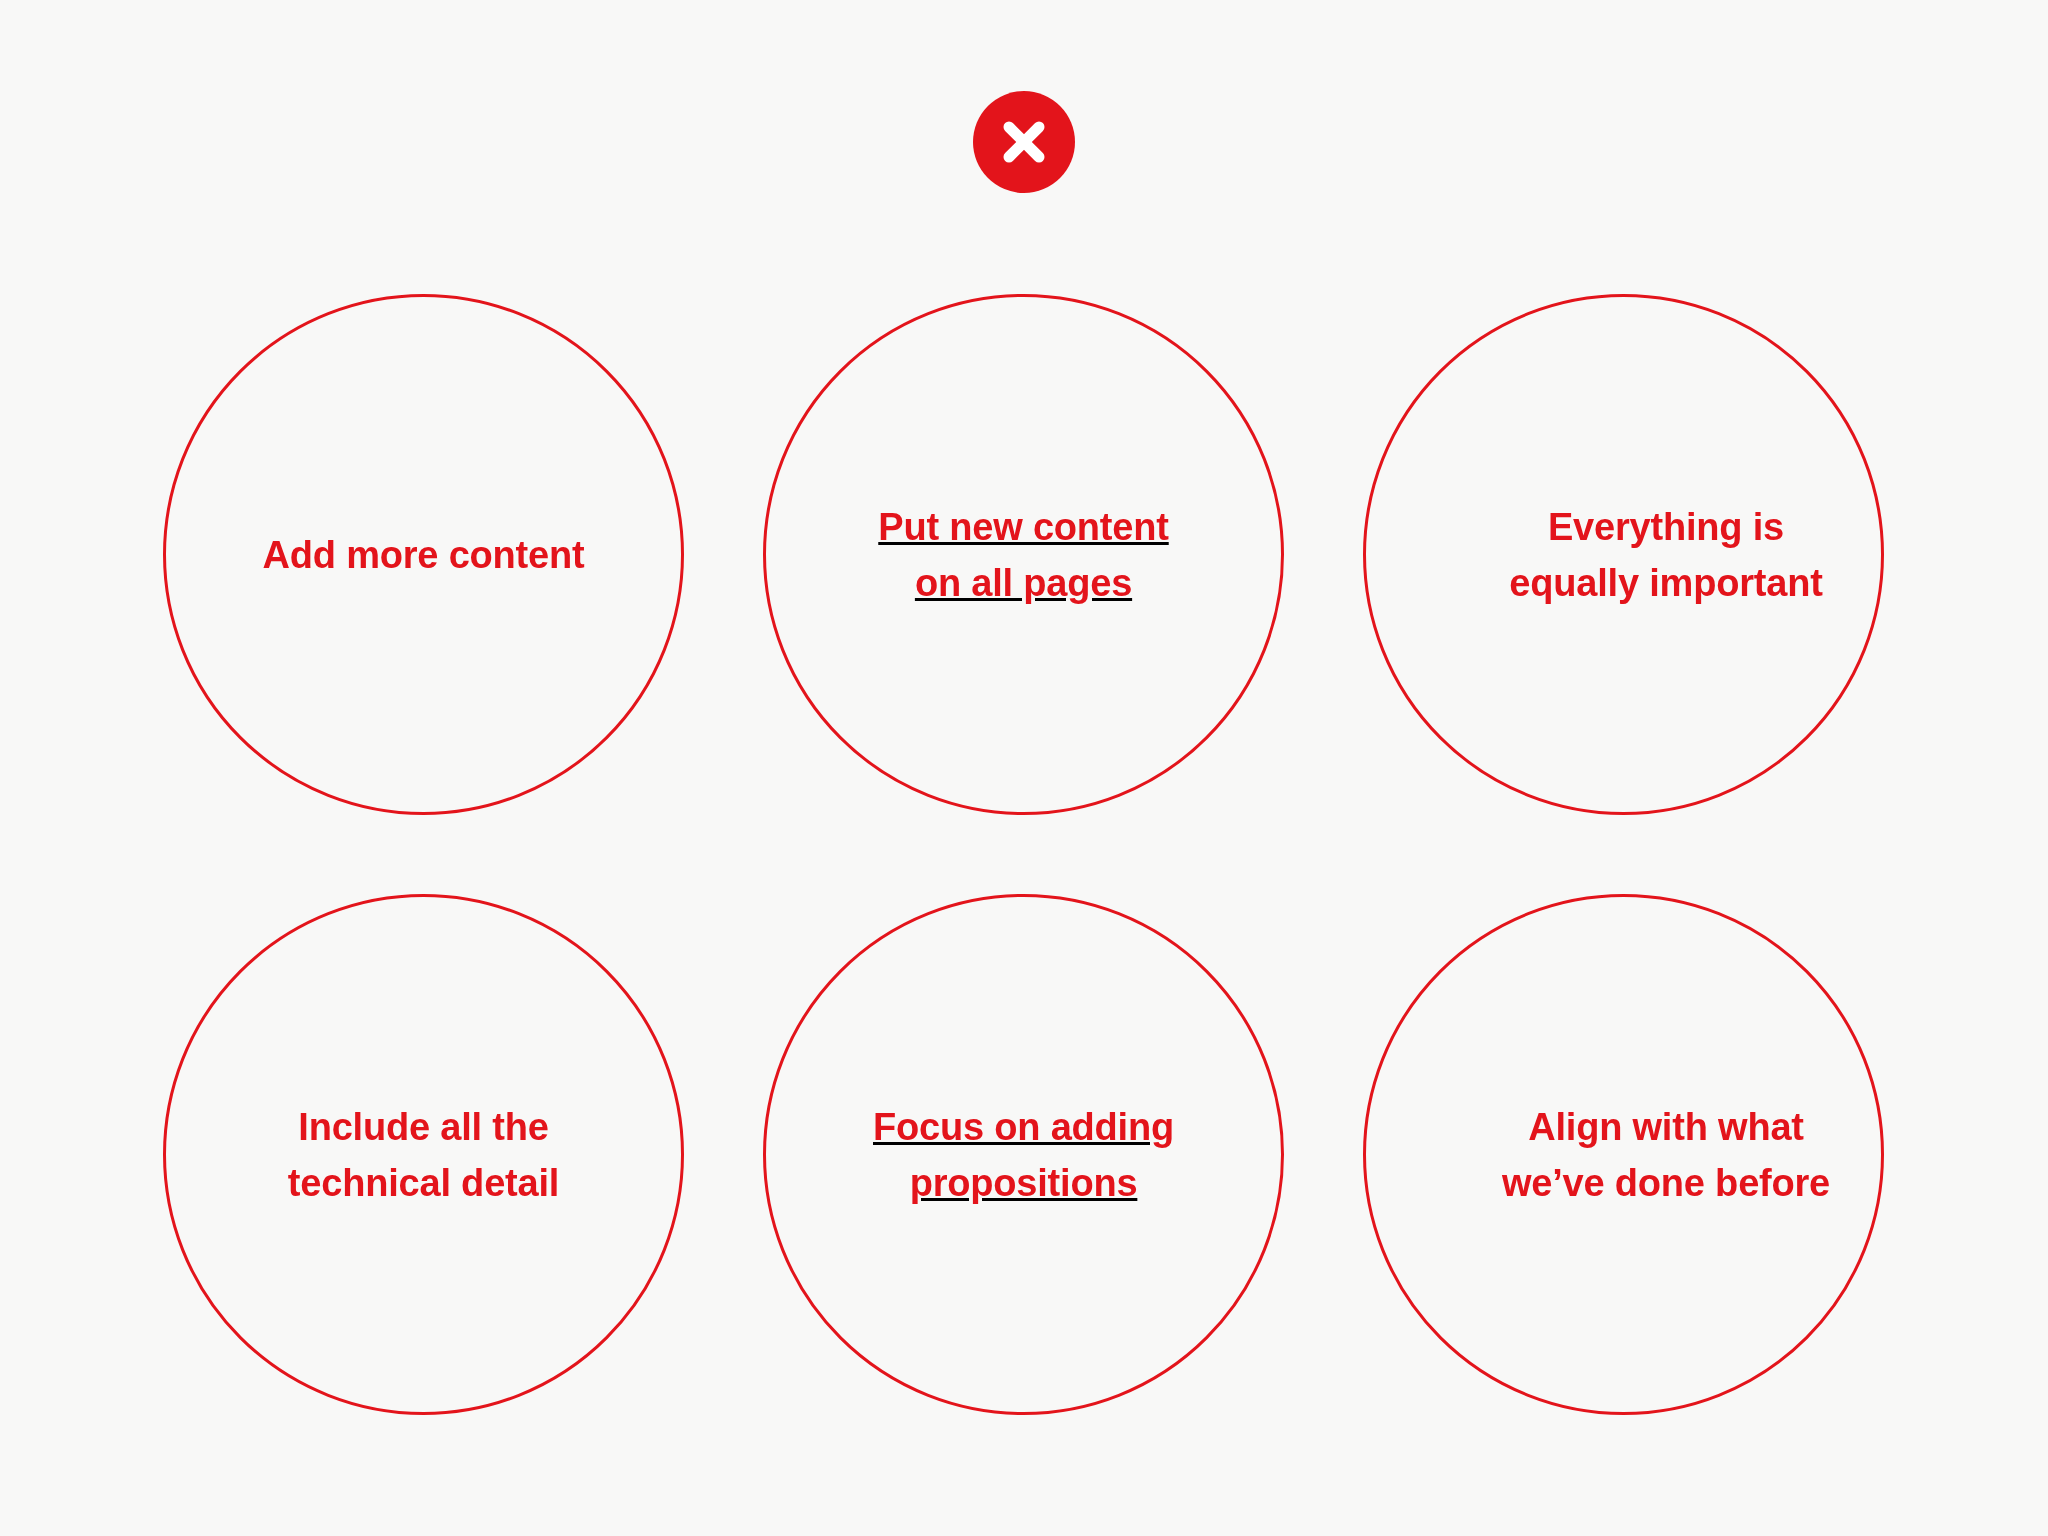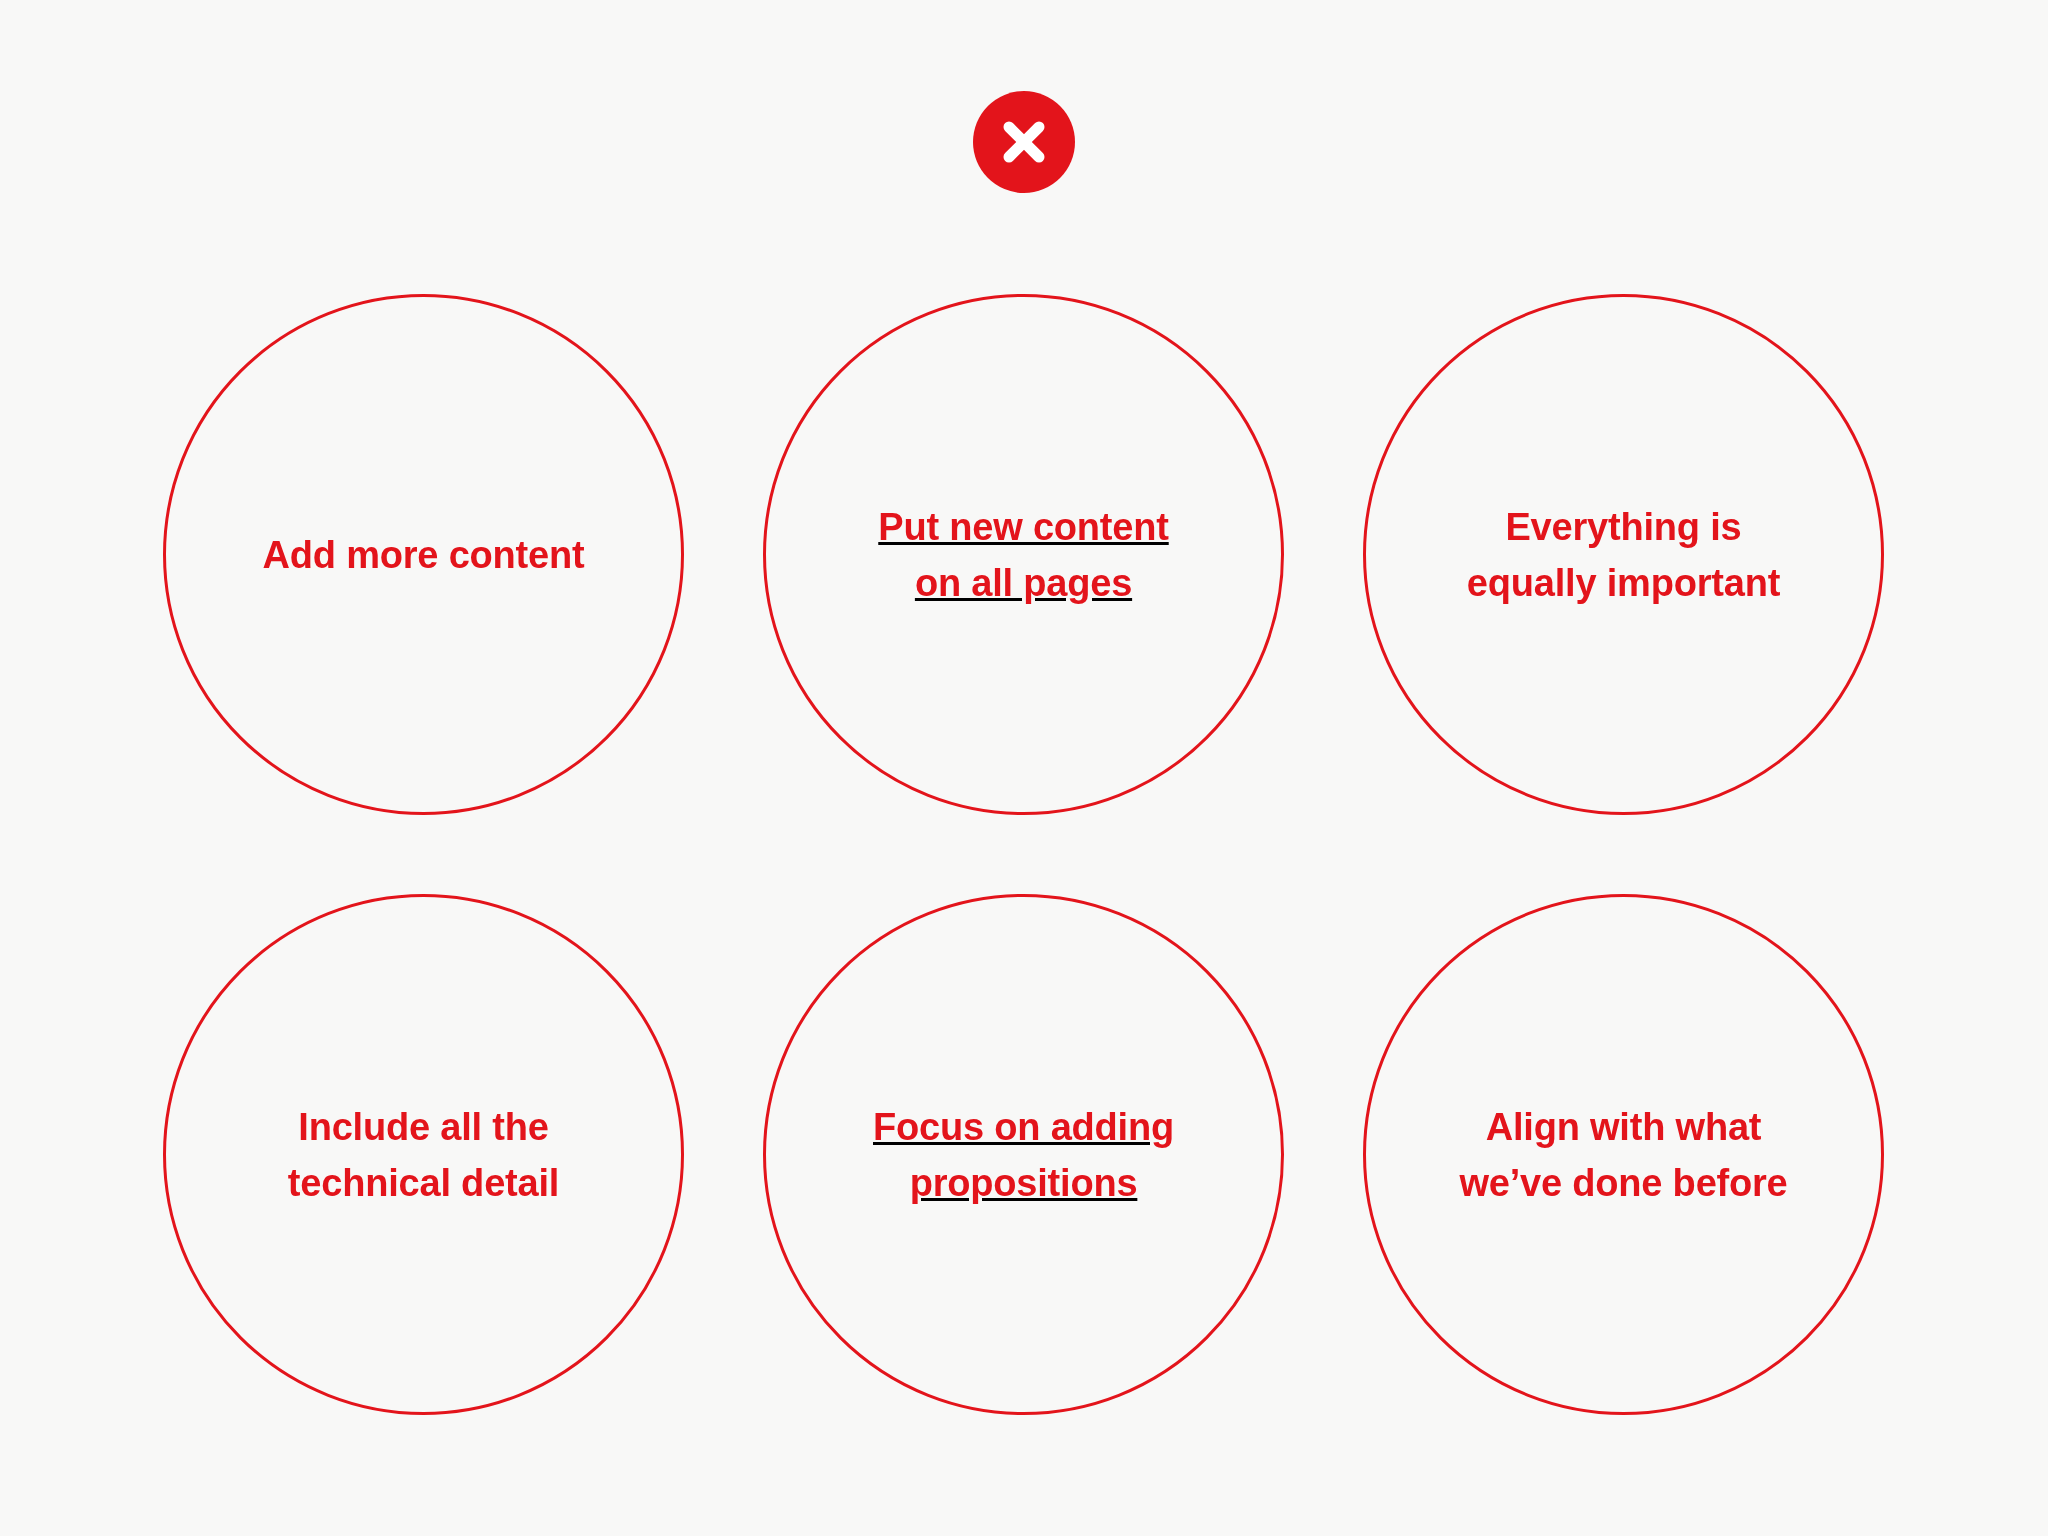--- a/index.html
+++ b/index.html
@@ -63,21 +63,21 @@
     background: transparent;
   }
 
   
   .r1 { top: 283px; }
   
   .r2 { top: 883px; }
 
   .c1 { left: 163px; }
   .c2 { left: 763px; text-decoration: underline; }
-  .c3 { left: 1363px; }
+  .c3 { left: 1363px; justify-content: flex-end; }
 
   .bubble-label {
     color: #E3141B;
     font-weight: 700;
     font-size: 38px;
     line-height: 56px;
     text-align: center;
     letter-spacing: -0.2px;
     width: 430px;
     white-space: pre-line;

